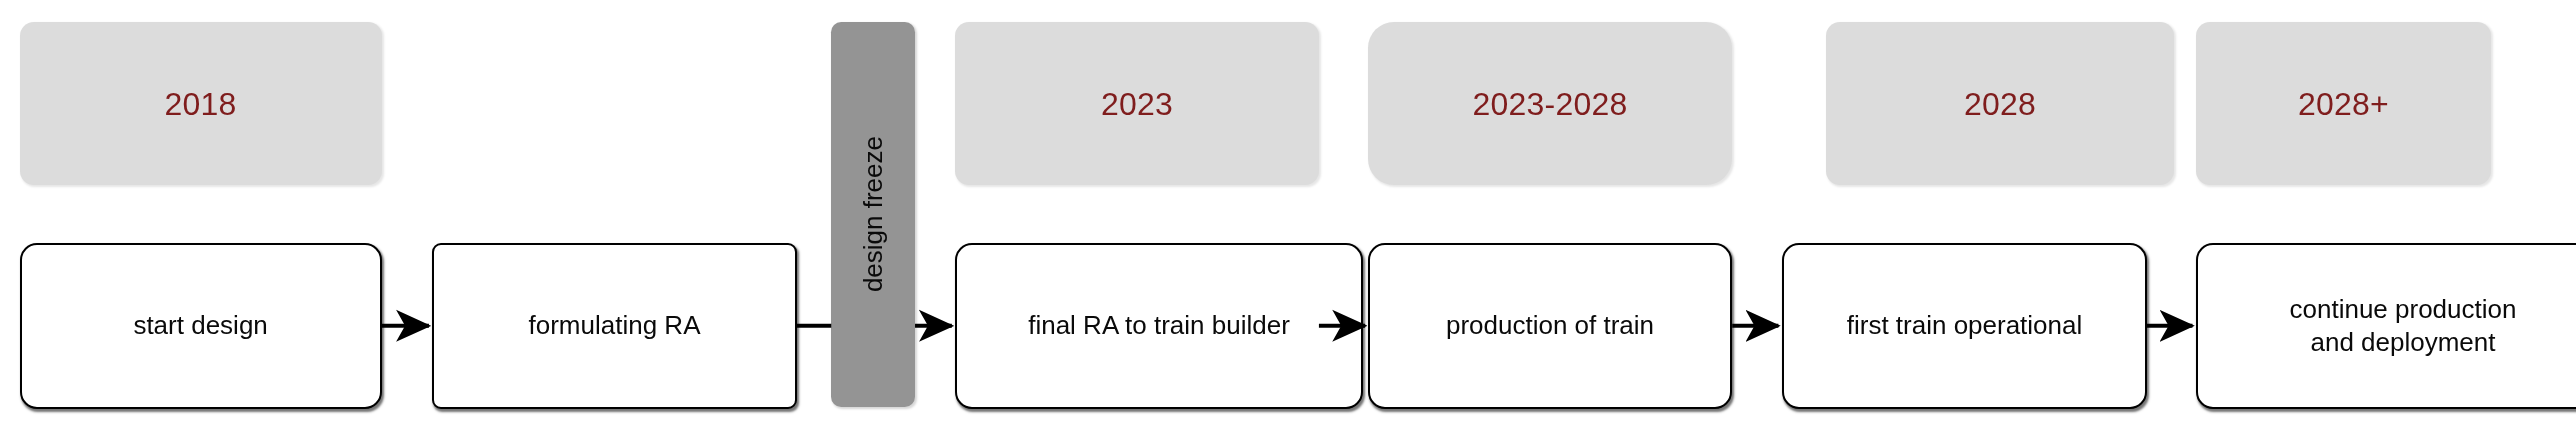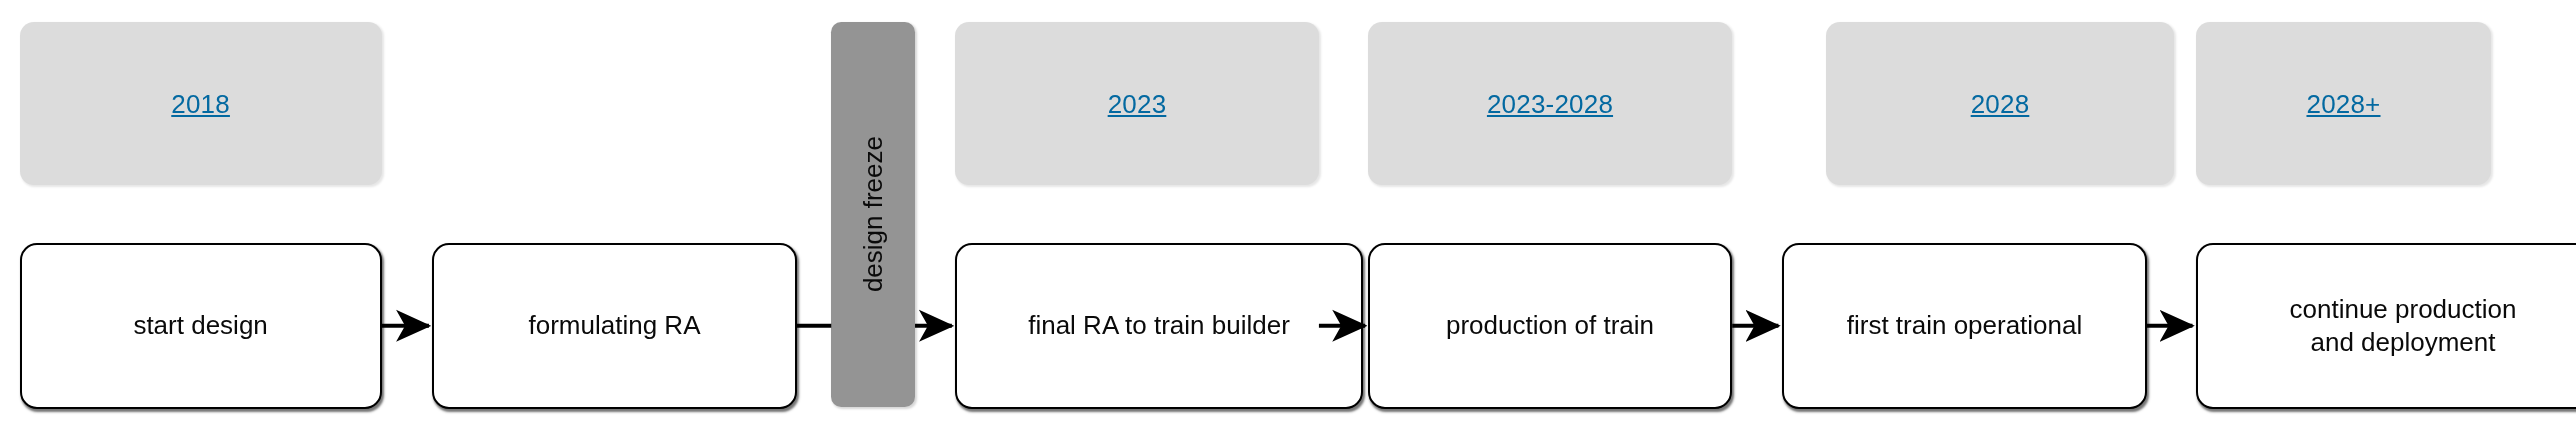--- a/index.html
+++ b/index.html
@@ -25,27 +25,26 @@
     height: 163px;
     background: #dcdcdc;
     border-radius: 14px;
     box-shadow: 1.6px 1.6px 2.3px rgba(0,0,0,0.10);
     display: flex;
     align-items: center;
     justify-content: center;
     box-sizing: border-box;
   }
   .period-label {
-    font-size: 26px;
-    color: #0369a1;
+    font-size: 32px;
+    color: #7f1d1d;
     font-family: "Liberation Sans", sans-serif;
     line-height: 1;
     letter-spacing: 0.2px;
     white-space: nowrap;
-    text-decoration: underline;
   }
 
   
   .step-box {
     position: absolute;
     top: 243px;
     height: 166px;
     background: #ffffff;
     border: 2.3px solid #000000;
     border-radius: 17px;
@@ -104,38 +103,38 @@
 <body>
 
 <div id="diagram-root">
 
   <div class="period-box" style="left:19.6px;width:362px;">
     <span class="period-label">2018</span>
   </div>
   <div class="period-box" style="left:955px;width:364px;">
     <span class="period-label">2023</span>
   </div>
-  <div class="period-box" style="left:1368px;width:364px;">
+  <div class="period-box" style="left:1368px;width:364px;border-radius:26px;">
     <span class="period-label">2023-2028</span>
   </div>
   <div class="period-box" style="left:1782px;width:348px;margin-left:44px;">
     <span class="period-label">2028</span>
   </div>
   <div class="period-box" style="left:2196px;width:295px;">
     <span class="period-label">2028+</span>
   </div>
 
   <div class="freeze-bar">
     <span class="freeze-label">design freeze</span>
   </div>
 
   <div class="step-box" style="left:19.6px;width:362px;">
     <span class="step-label">start design</span>
   </div>
-  <div class="step-box" style="left:432px;width:365px;">
+  <div class="step-box" style="left:432px;width:365px;border-radius:9px;">
     <span class="step-label">formulating RA</span>
   </div>
   <div class="step-box" style="left:955px;width:408px;">
     <span class="step-label">final RA to train builder</span>
   </div>
   <div class="step-box" style="left:1368px;width:364px;">
     <span class="step-label">production of train</span>
   </div>
   <div class="step-box" style="left:1782px;width:365px;">
     <span class="step-label">first train operational</span>

